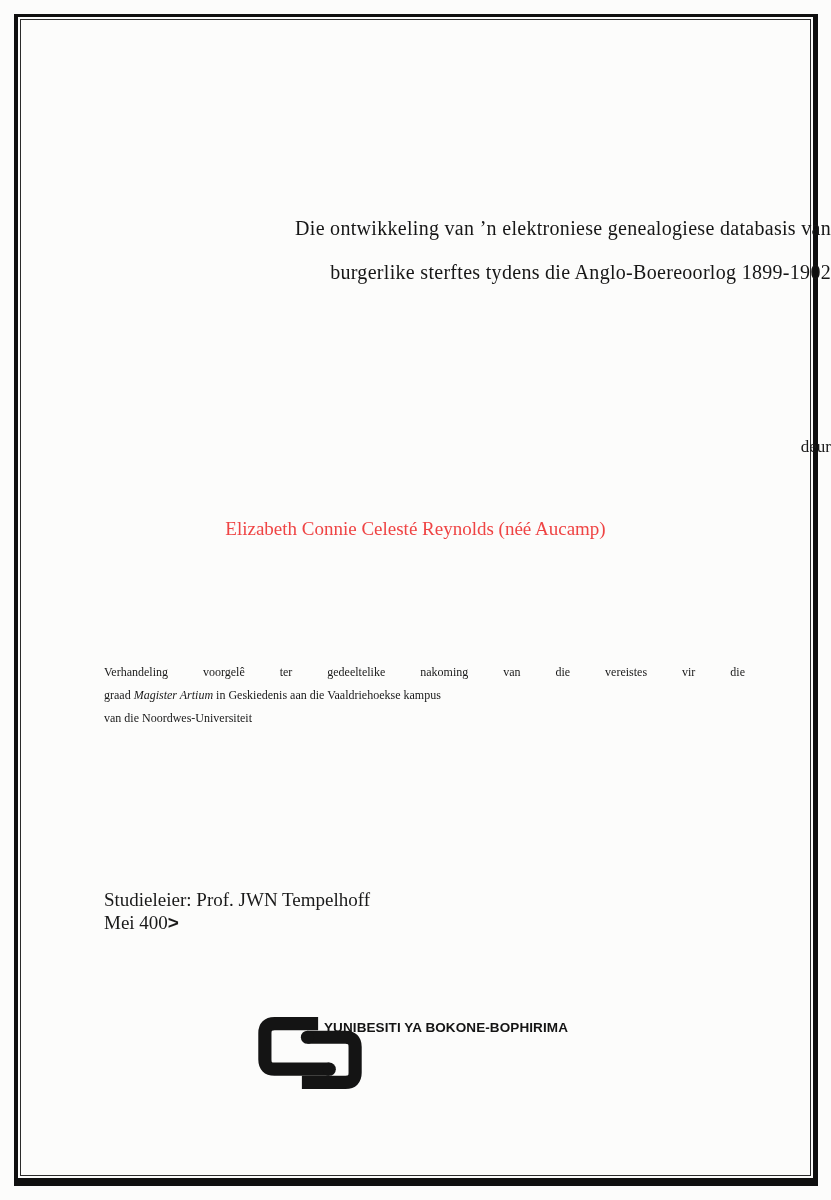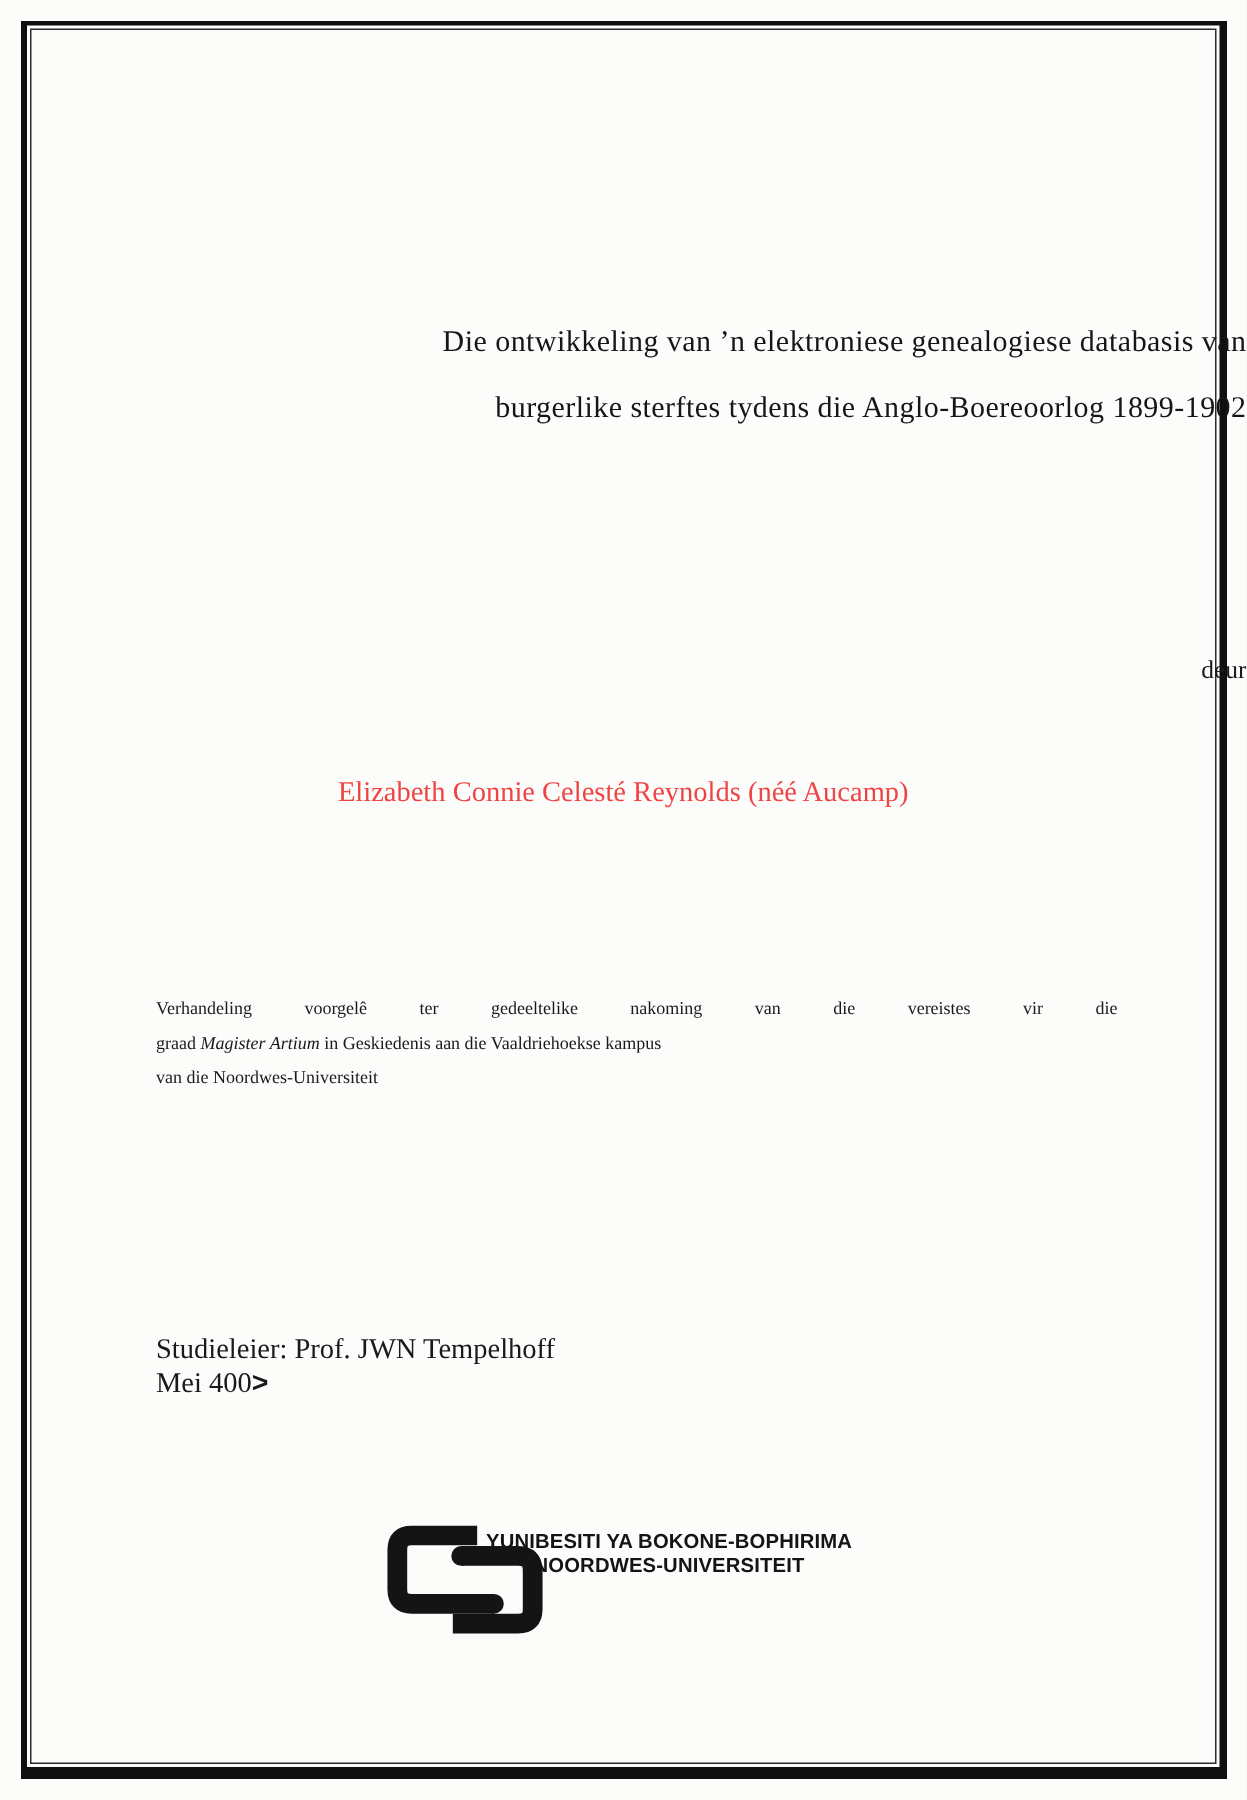--- a/index.html
+++ b/index.html
@@ -131,17 +131,16 @@
     <svg class="logo-mark" viewBox="0 0 102 72" xmlns="http://www.w3.org/2000/svg" aria-hidden="true">
       <g stroke="#141414" stroke-width="13" fill="none">
         <path d="M 59 6.5 H 16 Q 6.5 6.5 6.5 16 V 42 Q 6.5 51.5 16 51.5 H 70" stroke-linejoin="round"></path>
         <path d="M 43 64.5 H 86 Q 95.5 64.5 95.5 55 V 29.5 Q 95.5 20 86 20 H 48.5" stroke-linejoin="round"></path>
       </g>
       <circle cx="70" cy="51.5" r="6.5" fill="#141414"></circle>
       <circle cx="48.5" cy="20" r="6.5" fill="#141414"></circle>
     </svg>
     <div class="logo-wordmark">
       <div>YUNIBESITI YA BOKONE-BOPHIRIMA</div>
-      <div>NOORDWES-UNIVERSITEIT</div>
     </div>
   </div>
 
 </div>
 
 </body></html>

